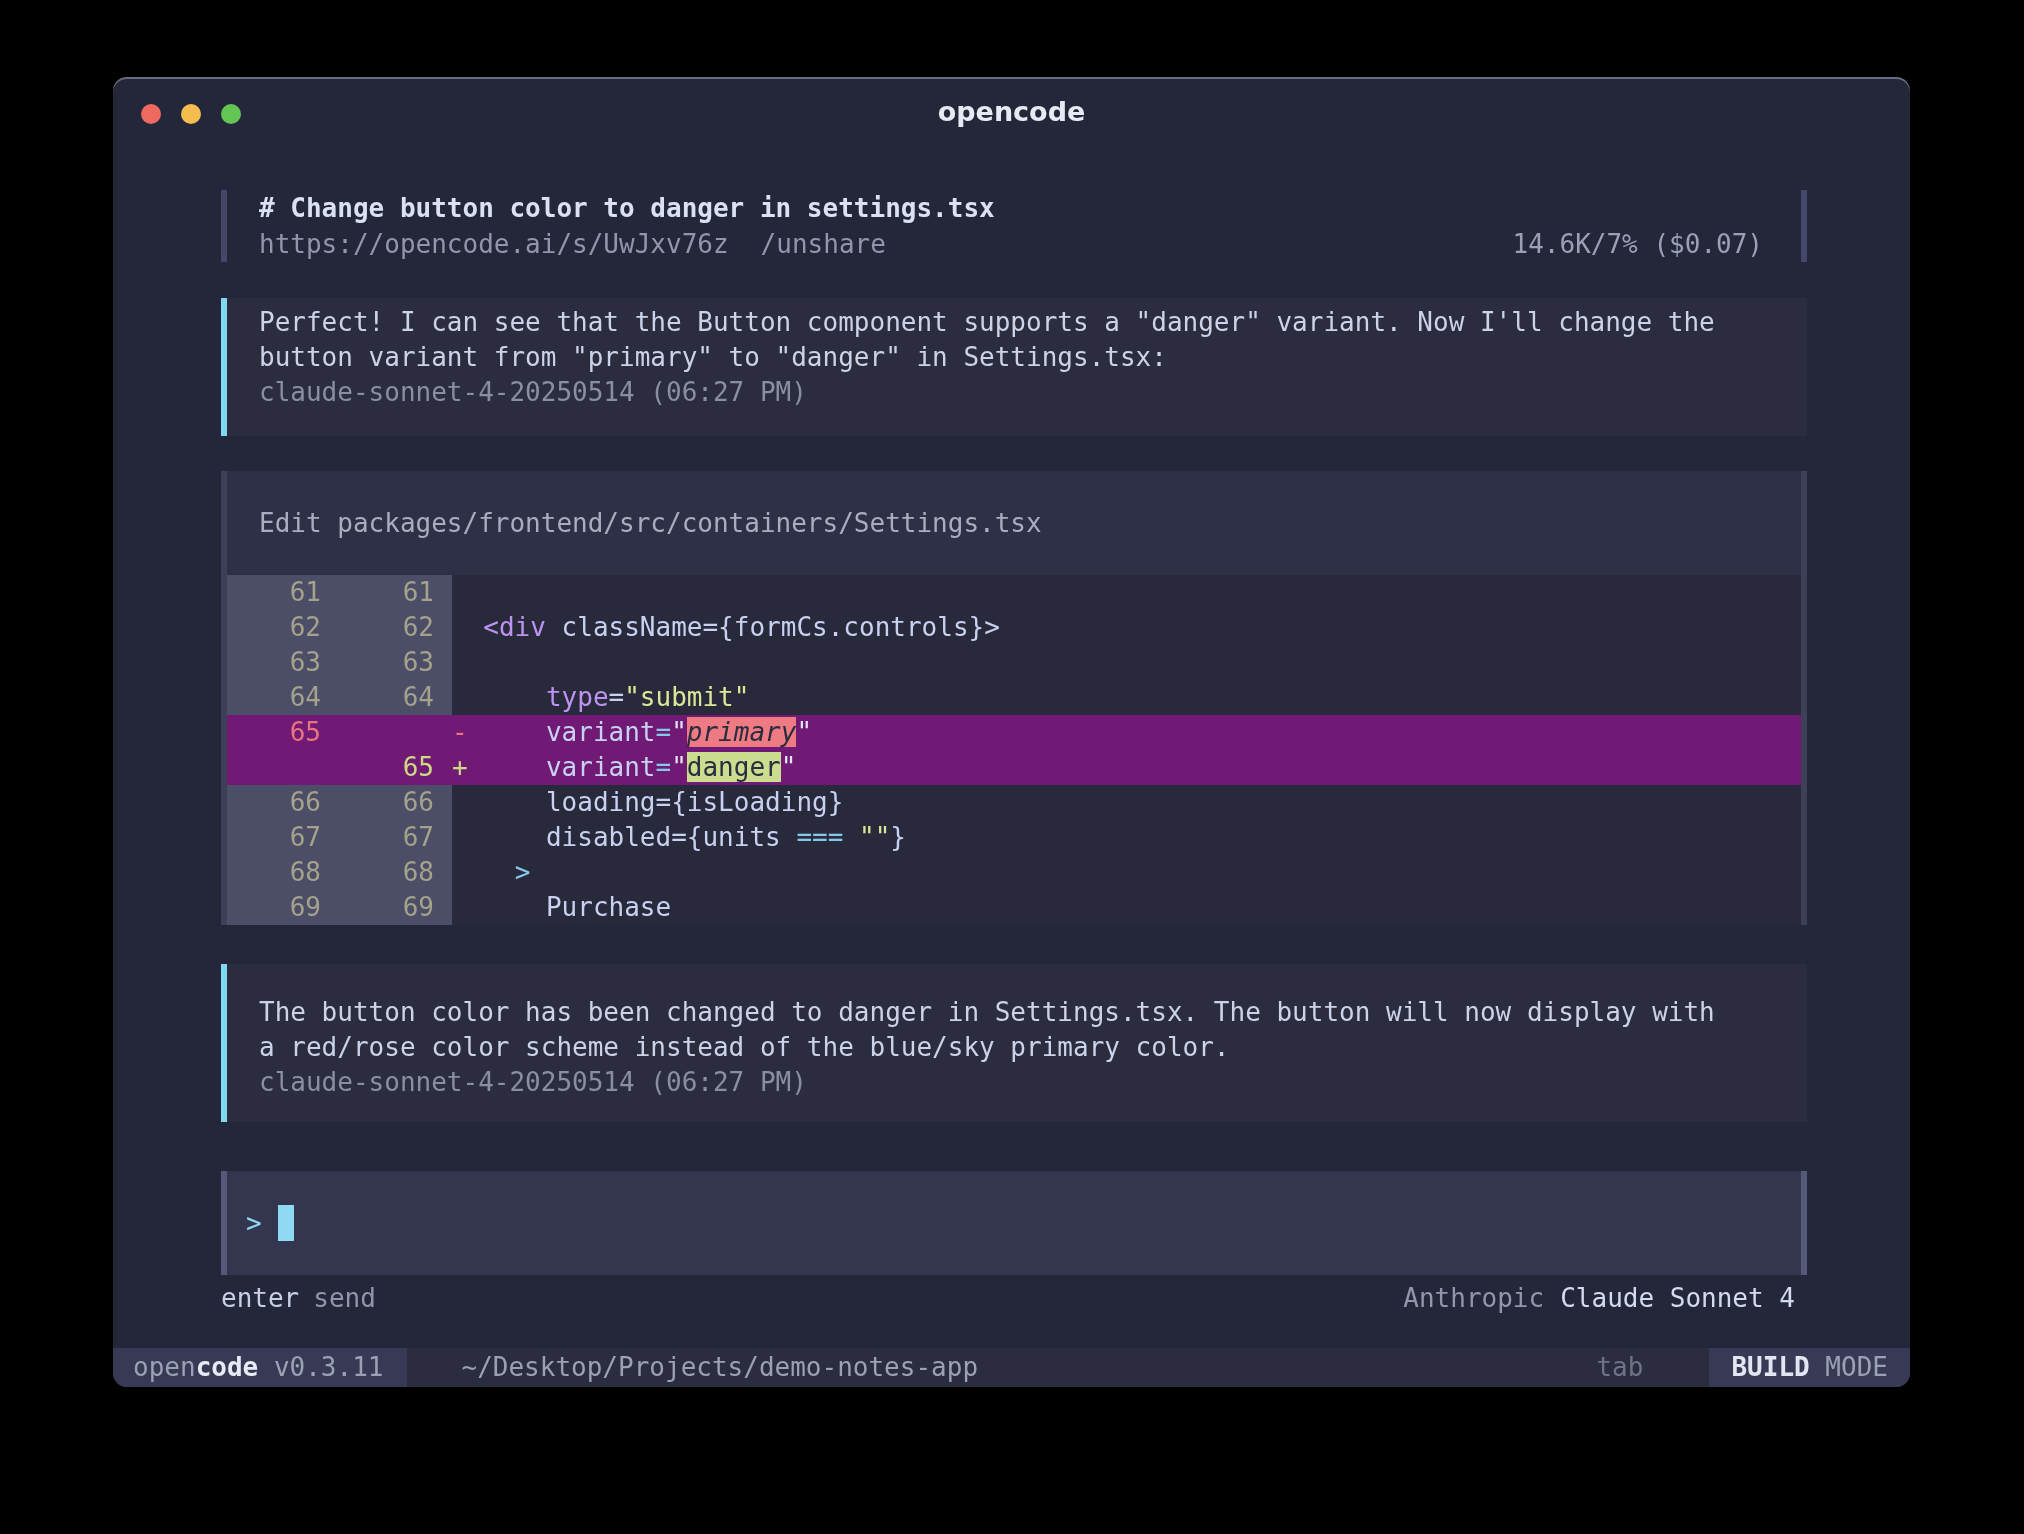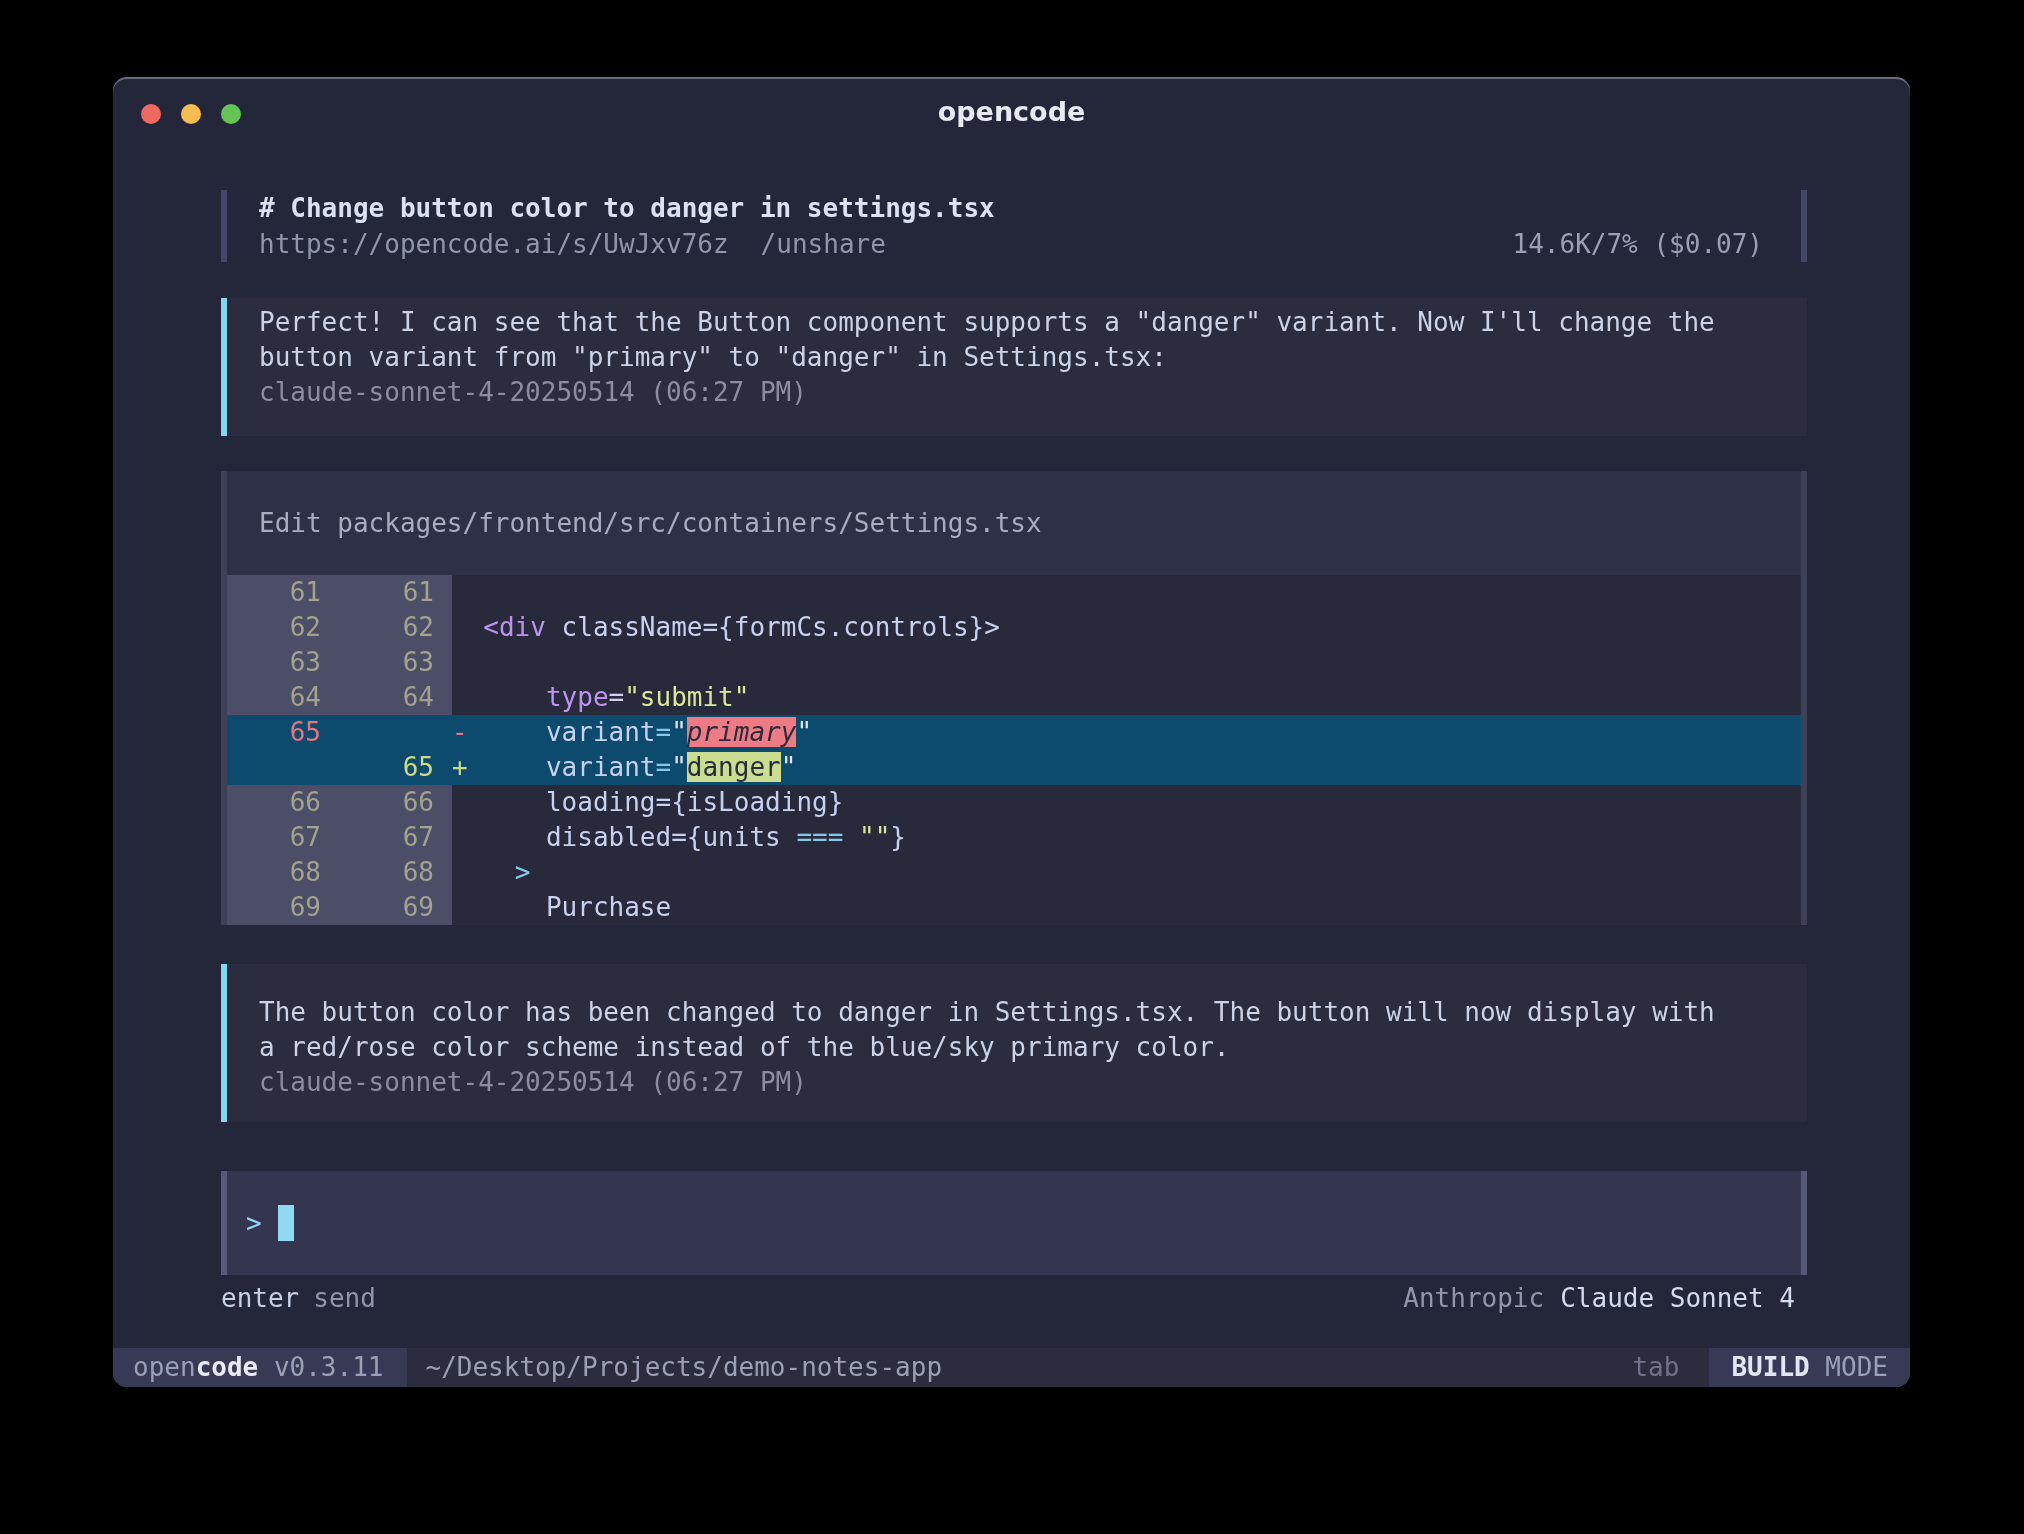--- a/index.html
+++ b/index.html
@@ -48,21 +48,21 @@
   .msg2{top:887px;height:158px;} .msg2 .msg-inner{padding-top:31px;}
 
   
   .tool{top:394px;height:454px;}
   .tool .sidebar-l,.tool .sidebar-r{background:#3e4058;}
   .tool-header{height:104px;background:#2e3048;display:flex;align-items:center;padding-left:38px;color:#a9adc0;}
   .diff{background:#282a3c;}
   .drow{display:flex;height:35px;line-height:35px;}
   .drow .gutter{width:231px;display:flex;flex:none;}
   .drow.context .gutter{background:#4c4e68;}
-  .drow.removed,.drow.added{background:#0c4a6e;}
+  .drow.removed,.drow.added{background:#701a75;}
   .lnum{display:block;color:#a5a28b;}
   .lnum.old{width:115px;text-align:right;padding-right:15px;}
   .lnum.new{width:116px;text-align:right;padding-right:18px;}
   .drow.removed .lnum.old{color:#e87480;}
   .drow.added .lnum.new{color:#cdda84;}
   .dcode{white-space:pre;flex:1;}
   .c-fg{color:#c8d1f0;} .c-purple{color:#bd93f0;} .c-cyan{color:#86c7ea;}
   .c-str{color:#dce697;} .c-plain{color:#dfe4f2;}
   .c-del{color:#e87480;} .c-add{color:#cdda84;}
   .c-hl-del{background:var(--removed-bg);color:#2b2d3f;font-style:italic;}
@@ -75,21 +75,21 @@
   .prompt{color:#8fd9f2;}
   .cursor{display:inline-block;width:16px;height:36px;background:#8fd9f2;margin-left:16px;}
 
   
   .hints{top:1204px;height:35px;line-height:35px;display:flex;background:transparent;}
   .hint-key{color:#c8d0e6;} .hint-act{color:#9296ab;margin-left:14px;}
   .hints .spacer{flex:1;}
   .provider{color:#9296ab;} .model{color:#d5dbee;margin-left:16px;margin-right:12px;}
 
   
-  .statusbar{position:absolute;left:0;top:1271px;width:1797px;height:39px;background:#2b2d3f;display:flex;line-height:39px;}
+  .statusbar{position:absolute;left:0;top:1271px;width:1797px;height:39px;background:#2b2d3f;display:flex;line-height:39px;gap:36px;}
   .chip{background:#383a55;height:39px;}
   .chip-app{padding:0 24px 0 20px;}
   .sb-open{color:#9ba0b4;} .sb-code{color:#e8ebf5;font-weight:700;} .sb-ver{color:#9ba0b4;}
   .sb-path{color:#9ba0b4;margin-left:18px;}
   .statusbar .spacer{flex:1;}
   .sb-tab{color:#6f7288;margin-right:30px;}
   .chip-mode{padding:0 22px;}
   .sb-build{color:#e2e6f2;font-weight:700;} .sb-mode{color:#9ba0b4;}
 </style>
 </head>

